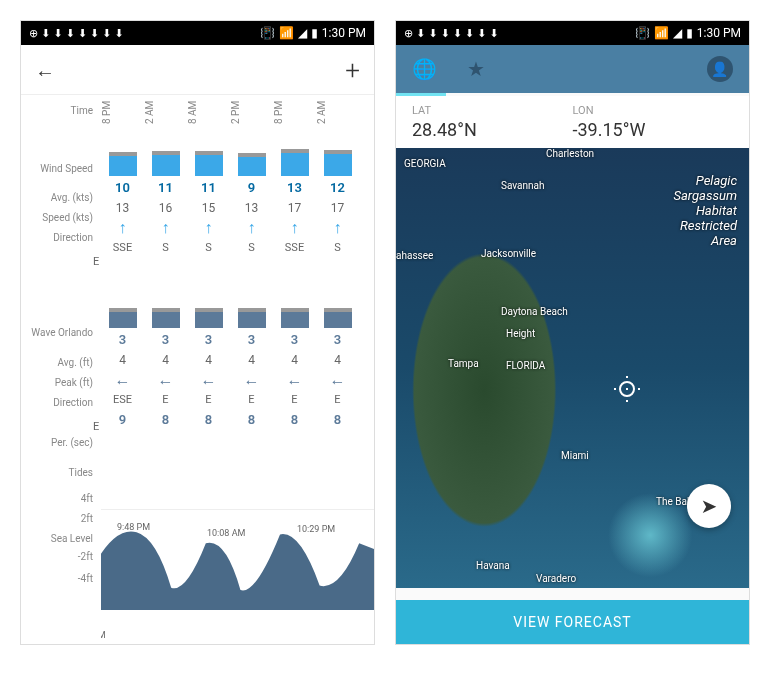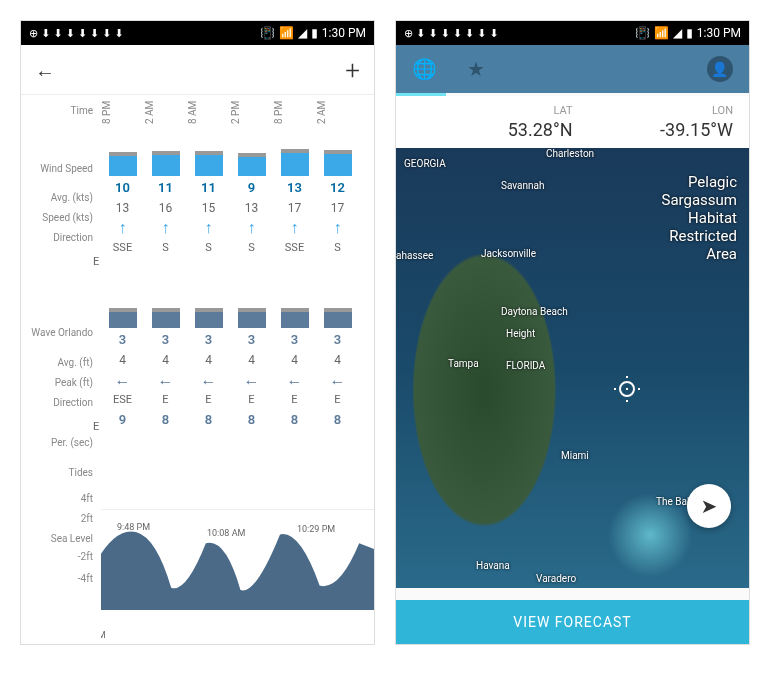--- a/index.html
+++ b/index.html
@@ -42,32 +42,32 @@
     .tide-btm { position: absolute; bottom: 4px; font-size: 9px; color: #fff; }
     
     
     .header-2 { height: 48px; background: #4a7fa3; display: flex; align-items: center; padding: 0 16px; gap: 30px; }
     .tab-icon { font-size: 20px; color: #71e3f2; cursor: pointer; }
     .tab-icon.inactive { color: #2f5470; }
     .user-icon { margin-left: auto; width: 26px; height: 26px; border-radius: 50%; background: #2f5470; display: flex; align-items: center; justify-content: center; color: #4a7fa3; font-size: 14px; }
     .active-tab-line { height: 3px; background: #71e3f2; width: 50px; }
     
     .coords-bar { background: #fff; padding: 8px 16px; display: flex; }
-    .coord-group { flex: 1; text-align: right; }
+    .coord-group { flex: 1; }
     .coord-label { font-size: 11px; color: #999; margin-bottom: 2px; }
     .coord-value { font-size: 18px; color: #333; }
     
     .map-container { position: relative; height: 440px; overflow: hidden; }
     .map-bg { position: absolute; inset: 0; background:
       radial-gradient(ellipse 200px 380px at 25% 55%, #2a4a2e 0%, #3a5a3e 35%, transparent 36%),
       radial-gradient(circle 60px at 72% 88%, #5fb8c8 0%, transparent 70%),
       linear-gradient(180deg, #1a3a5a 0%, #1a4a6a 50%, #2a6a8a 100%);
     }
     .map-label { position: absolute; color: #fff; font-size: 10px; text-shadow: 0 0 3px #000; }
-    .map-label.ital { font-size: 15px; }
+    .map-label.ital { font-style: italic; font-size: 13px; }
     .crosshair { position: absolute; top: 52%; left: 62%; width: 24px; height: 24px; }
     .crosshair::before { content: ''; position: absolute; inset: 4px; border: 2px solid #fff; border-radius: 50%; }
     .crosshair::after { content: ''; position: absolute; left: 50%; top: 50%; width: 2px; height: 2px; background: #fff; transform: translate(-50%,-50%); box-shadow: 0 -12px 0 #fff, 0 12px 0 #fff, -12px 0 0 #fff, 12px 0 0 #fff; }
     .locate-btn { position: absolute; bottom: 60px; right: 18px; width: 44px; height: 44px; background: #fff; border-radius: 50%; display: flex; align-items: center; justify-content: center; box-shadow: 0 2px 6px rgba(0,0,0,0.3); cursor: pointer; font-size: 20px; color: #333; }
     
     .view-forecast { position: absolute; bottom: 0; left: 0; right: 0; height: 44px; background: #2fb5d8; color: #fff; display: flex; align-items: center; justify-content: center; font-size: 14px; letter-spacing: 1px; cursor: pointer; }
   </style>
 </head>
 <body>
 
@@ -284,21 +284,21 @@
   <div class="header-2">
     <span class="tab-icon">🌐</span>
     <span class="tab-icon inactive">★</span>
     <span class="user-icon">👤</span>
   </div>
   <div class="active-tab-line"></div>
 
   <div class="coords-bar">
     <div class="coord-group">
       <div class="coord-label">LAT</div>
-      <div class="coord-value">53.28°N</div>
+      <div class="coord-value">28.48°N</div>
     </div>
     <div class="coord-group">
       <div class="coord-label">LON</div>
       <div class="coord-value">-39.15°W</div>
     </div>
   </div>
 
   <div class="map-container">
     <div class="map-bg"></div>
     <span class="map-label" style="top:10px;left:8px">GEORGIA</span>

